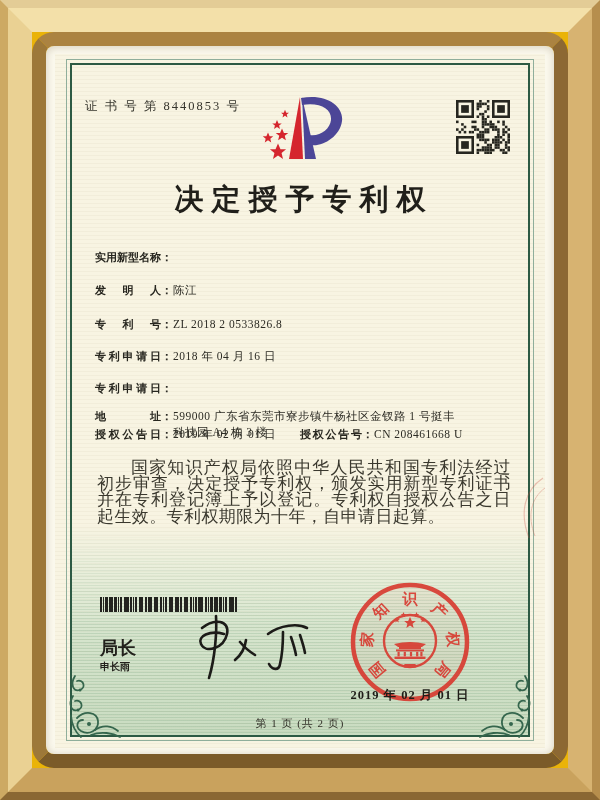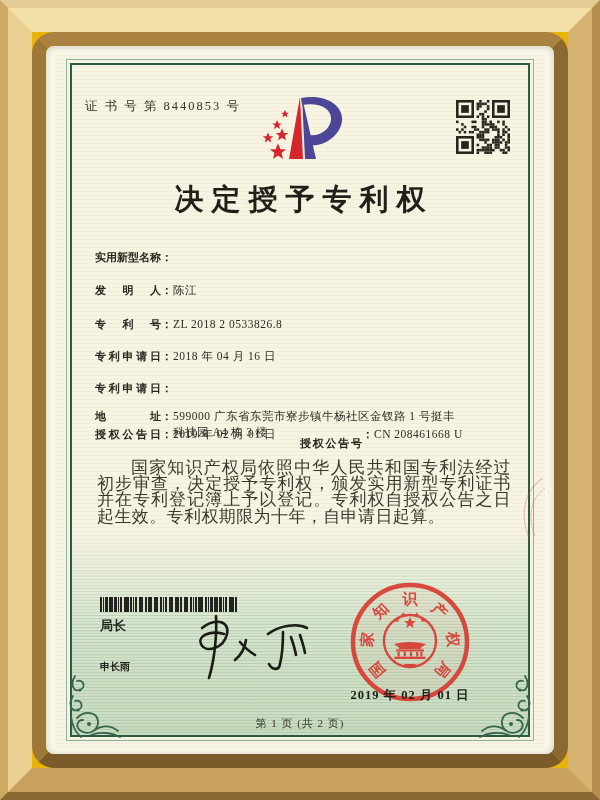--- a/index.html
+++ b/index.html
@@ -41,35 +41,35 @@
   
   .row{position:absolute;left:40px;right:30px;display:flex;align-items:flex-start;
     font-size:11.5px;line-height:16px;}
   .flabel{display:inline-block;width:66px;font-size:11px;font-weight:700;
     text-align:justify;text-align-last:justify;white-space:nowrap;color:#27261f;}
   .colon{display:inline-block;width:12px;font-weight:700;}
   .fvalue{color:#2c2b24;letter-spacing:.5px;}
   .fvalue.strong{font-weight:700;letter-spacing:.8px;}
   .addr{display:inline-block;width:292px;line-height:16px;}
   .group2{position:absolute;left:205px;top:0;display:flex;}
-  .group2 .flabel{width:62px;margin-top:9px;}
+  .group2 .flabel{width:62px;}
 
   
   .paras{position:absolute;left:42px;top:406px;width:414px;font-size:17px;
     line-height:16.2px;color:#3a382e;letter-spacing:.4px;text-align:justify;}
   .paras p{margin:0;text-indent:2em;}
 
   
   .barcode{position:absolute;left:45px;top:543px;width:137px;height:15px;
     background:
       repeating-linear-gradient(90deg,#23231f 0 2px,transparent 2px 5px),
       repeating-linear-gradient(90deg,#23231f 0 1px,transparent 1px 7px),
       repeating-linear-gradient(90deg,#23231f 0 1px,transparent 1px 3px);
     background-color:transparent;}
-  .director-title{position:absolute;left:45px;top:563px;font-size:13px;font-weight:700;
+  .director-title{position:absolute;left:45px;top:582px;font-size:18px;font-weight:700;
     font-family:"Liberation Sans",sans-serif;color:#22211c;}
   .director-name{position:absolute;left:45px;top:606px;font-size:10px;font-weight:700;
     font-family:"Liberation Sans",sans-serif;color:#22211c;}
   .signature{position:absolute;left:125px;top:556px;width:130px;height:75px;}
   .seal{position:absolute;left:288px;top:521px;width:134px;height:134px;opacity:.9;}
   .seal-char{font-size:15px;font-weight:700;fill:#d8382e;text-anchor:middle;
     font-family:"Liberation Serif",serif;}
   .seal-date{position:absolute;left:288px;top:633px;width:134px;text-align:center;
     font-size:12.5px;font-weight:700;letter-spacing:1px;color:#1e1d18;}
   .page-info{position:absolute;left:0;top:662px;width:100%;text-align:center;

